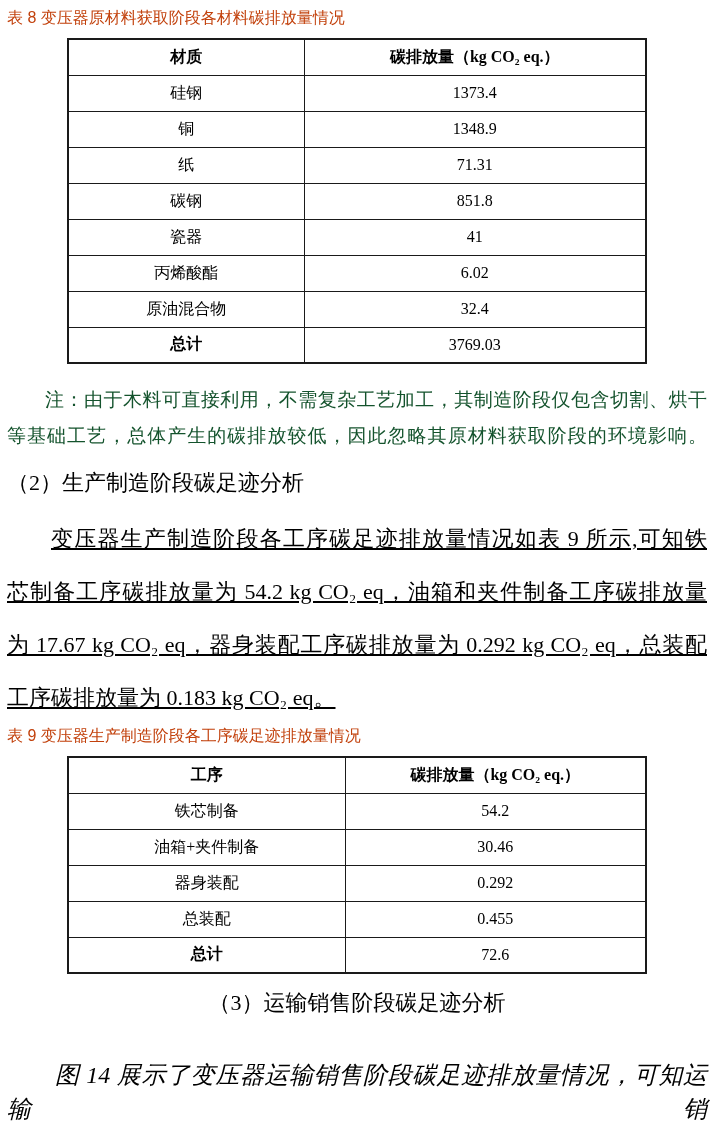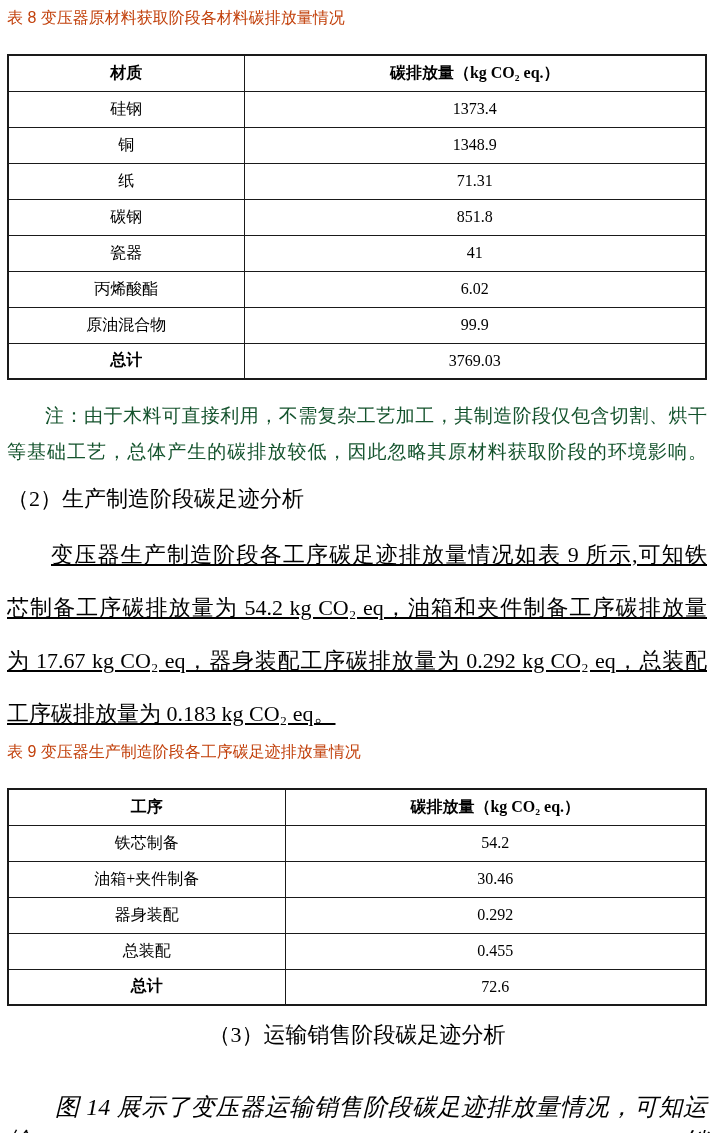--- a/index.html
+++ b/index.html
@@ -14,22 +14,22 @@
     font-family: "Liberation Serif", "DejaVu Serif", serif;
   }
   .caption {
     text-align: left;
     font-family: "Liberation Sans", "DejaVu Sans", sans-serif;
     font-size: 16px;
     line-height: 24px;
     color: #c2410c;
   }
   table.doc-table {
-    width: 700px;
-    margin: 24px auto 0 auto;
+    width: 580px;
+    margin: 8px auto 0 auto;
     border-collapse: collapse;
     table-layout: fixed;
     border: 2px solid #1a1a1a;
   }
   table.doc-table td {
     border: 1px solid #1a1a1a;
     height: 36px;
     text-align: center;
     vertical-align: middle;
     font-size: 16px;
@@ -102,21 +102,21 @@
       <tr>
         <td>瓷器</td>
         <td>41</td>
       </tr>
       <tr>
         <td>丙烯酸酯</td>
         <td>6.02</td>
       </tr>
       <tr>
         <td>原油混合物</td>
-        <td>99.9</td>
+        <td>32.4</td>
       </tr>
       <tr class="total">
         <td class="lbl">总计</td>
         <td>3769.03</td>
       </tr>
     </tbody>
   </table>
 
   <div class="note">
     <div class="nline first">注：由于木料可直接利用，不需复杂工艺加工，其制造阶段仅包含切割、烘干</div>

